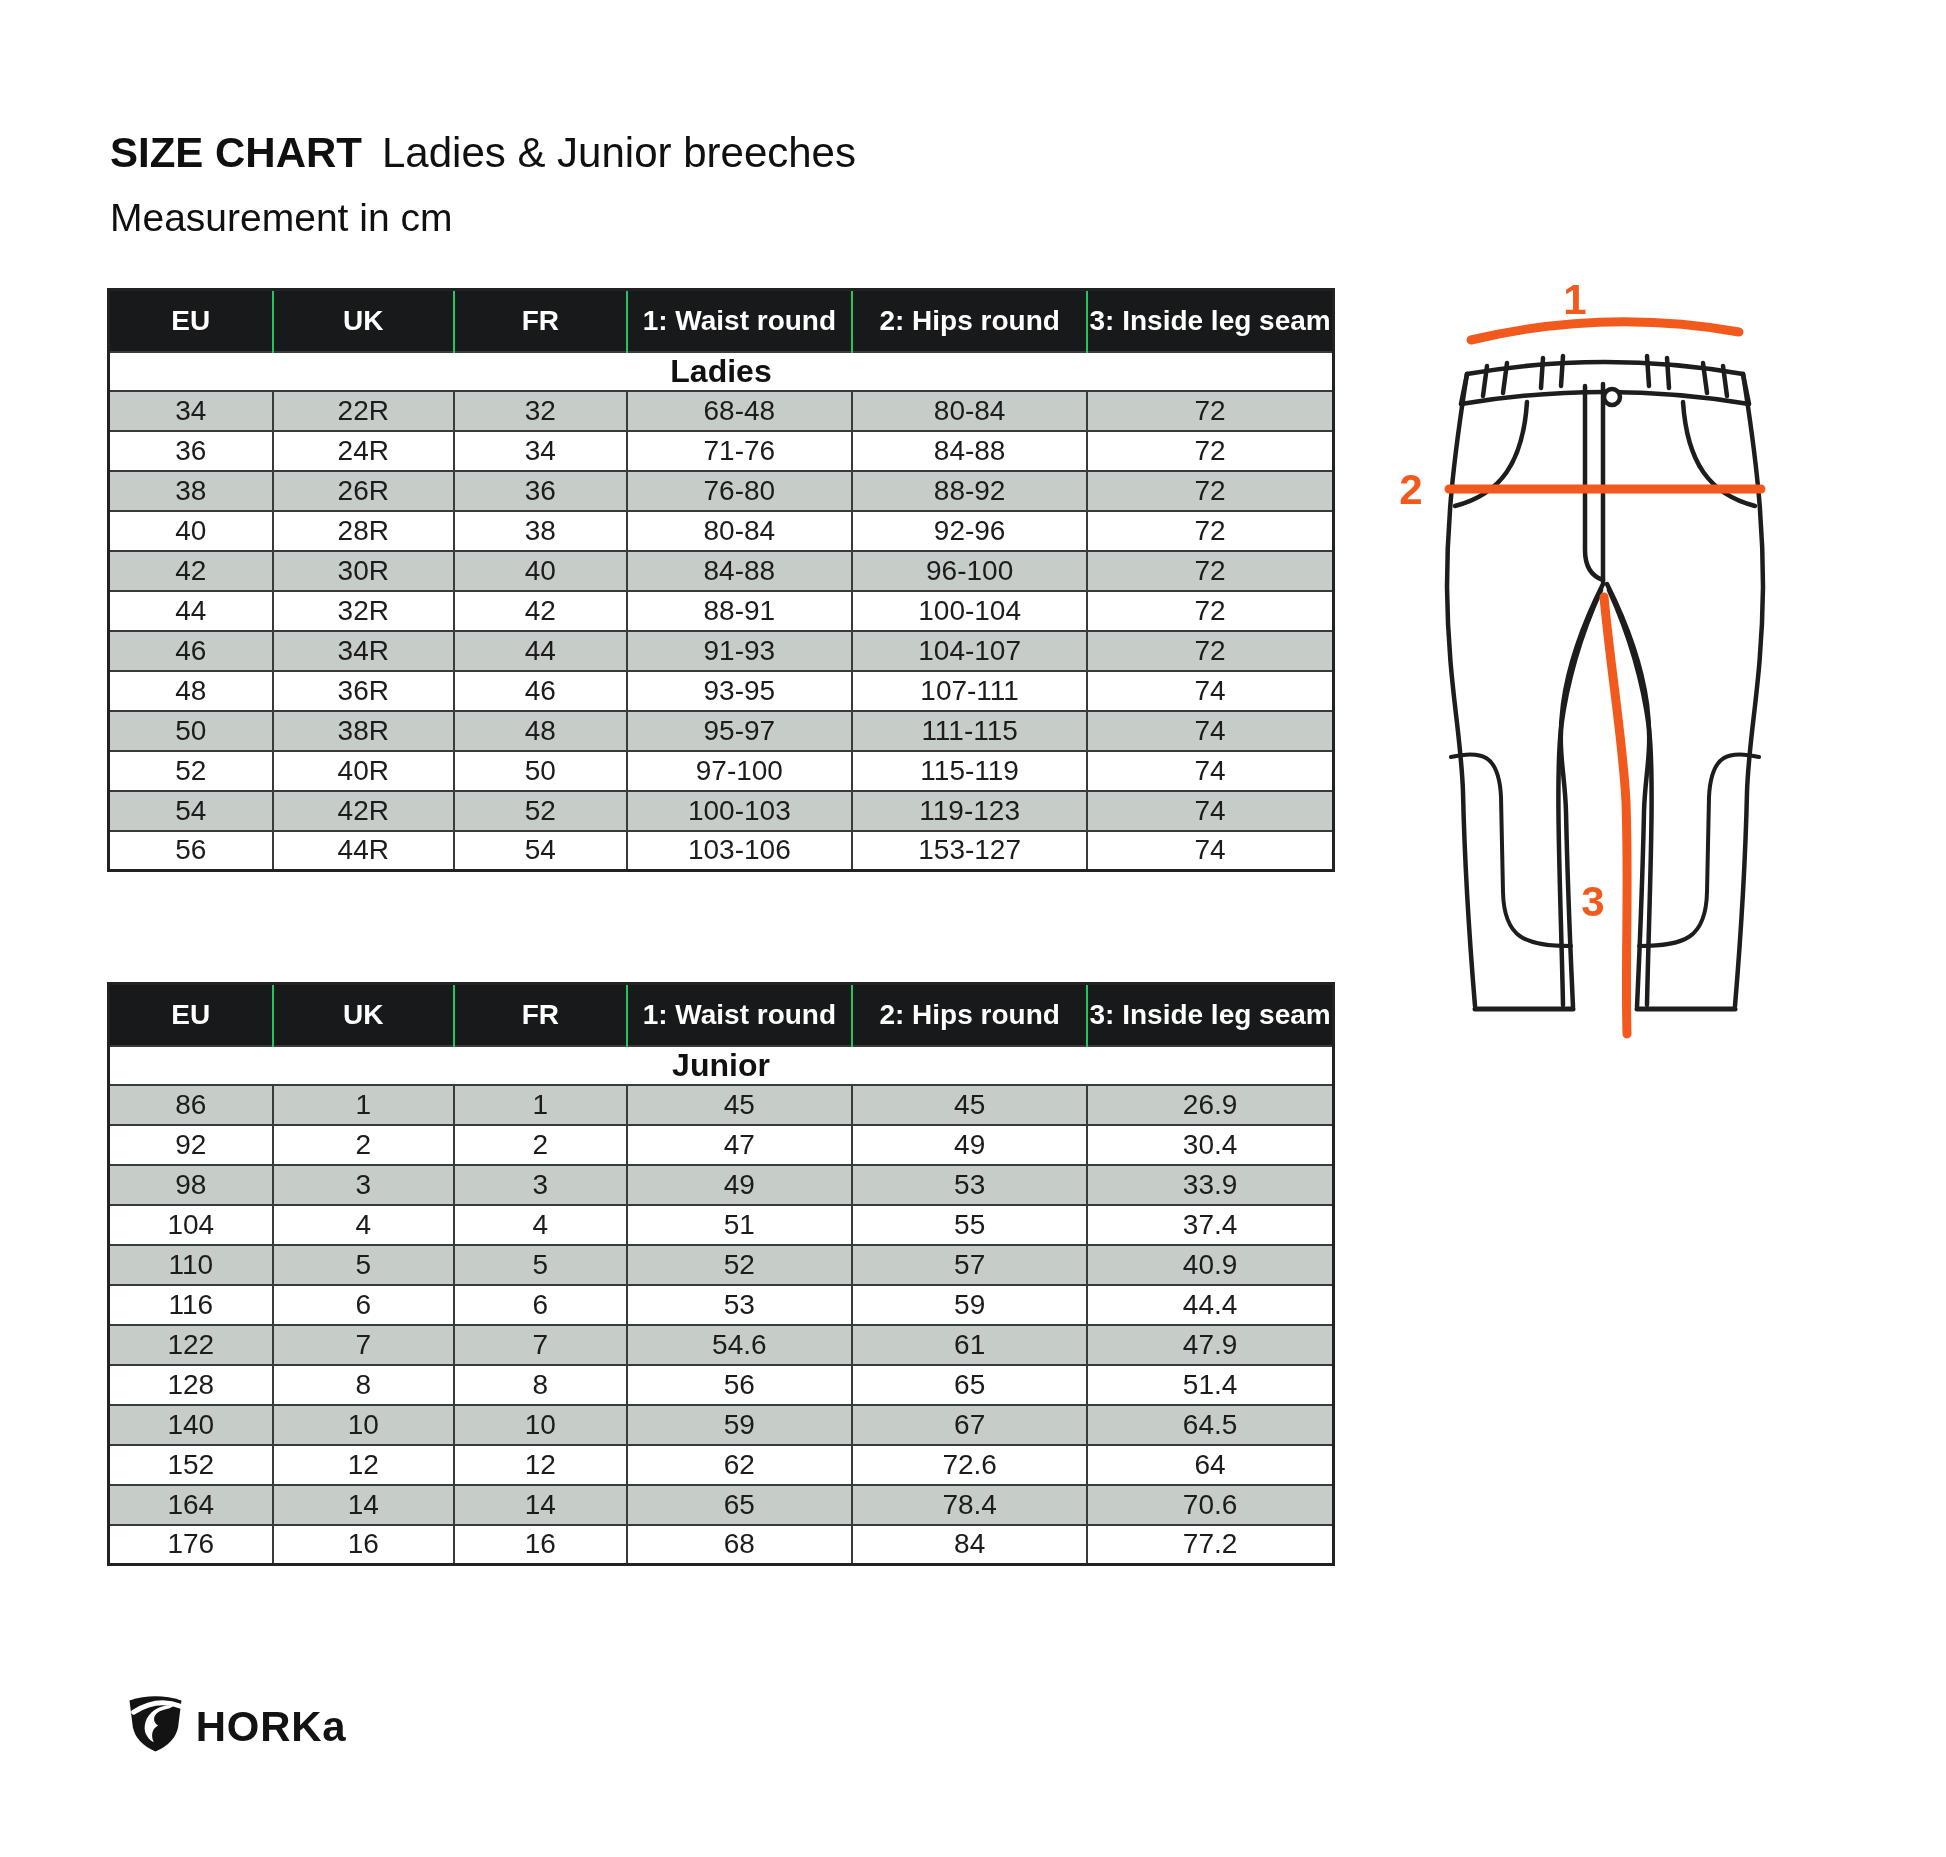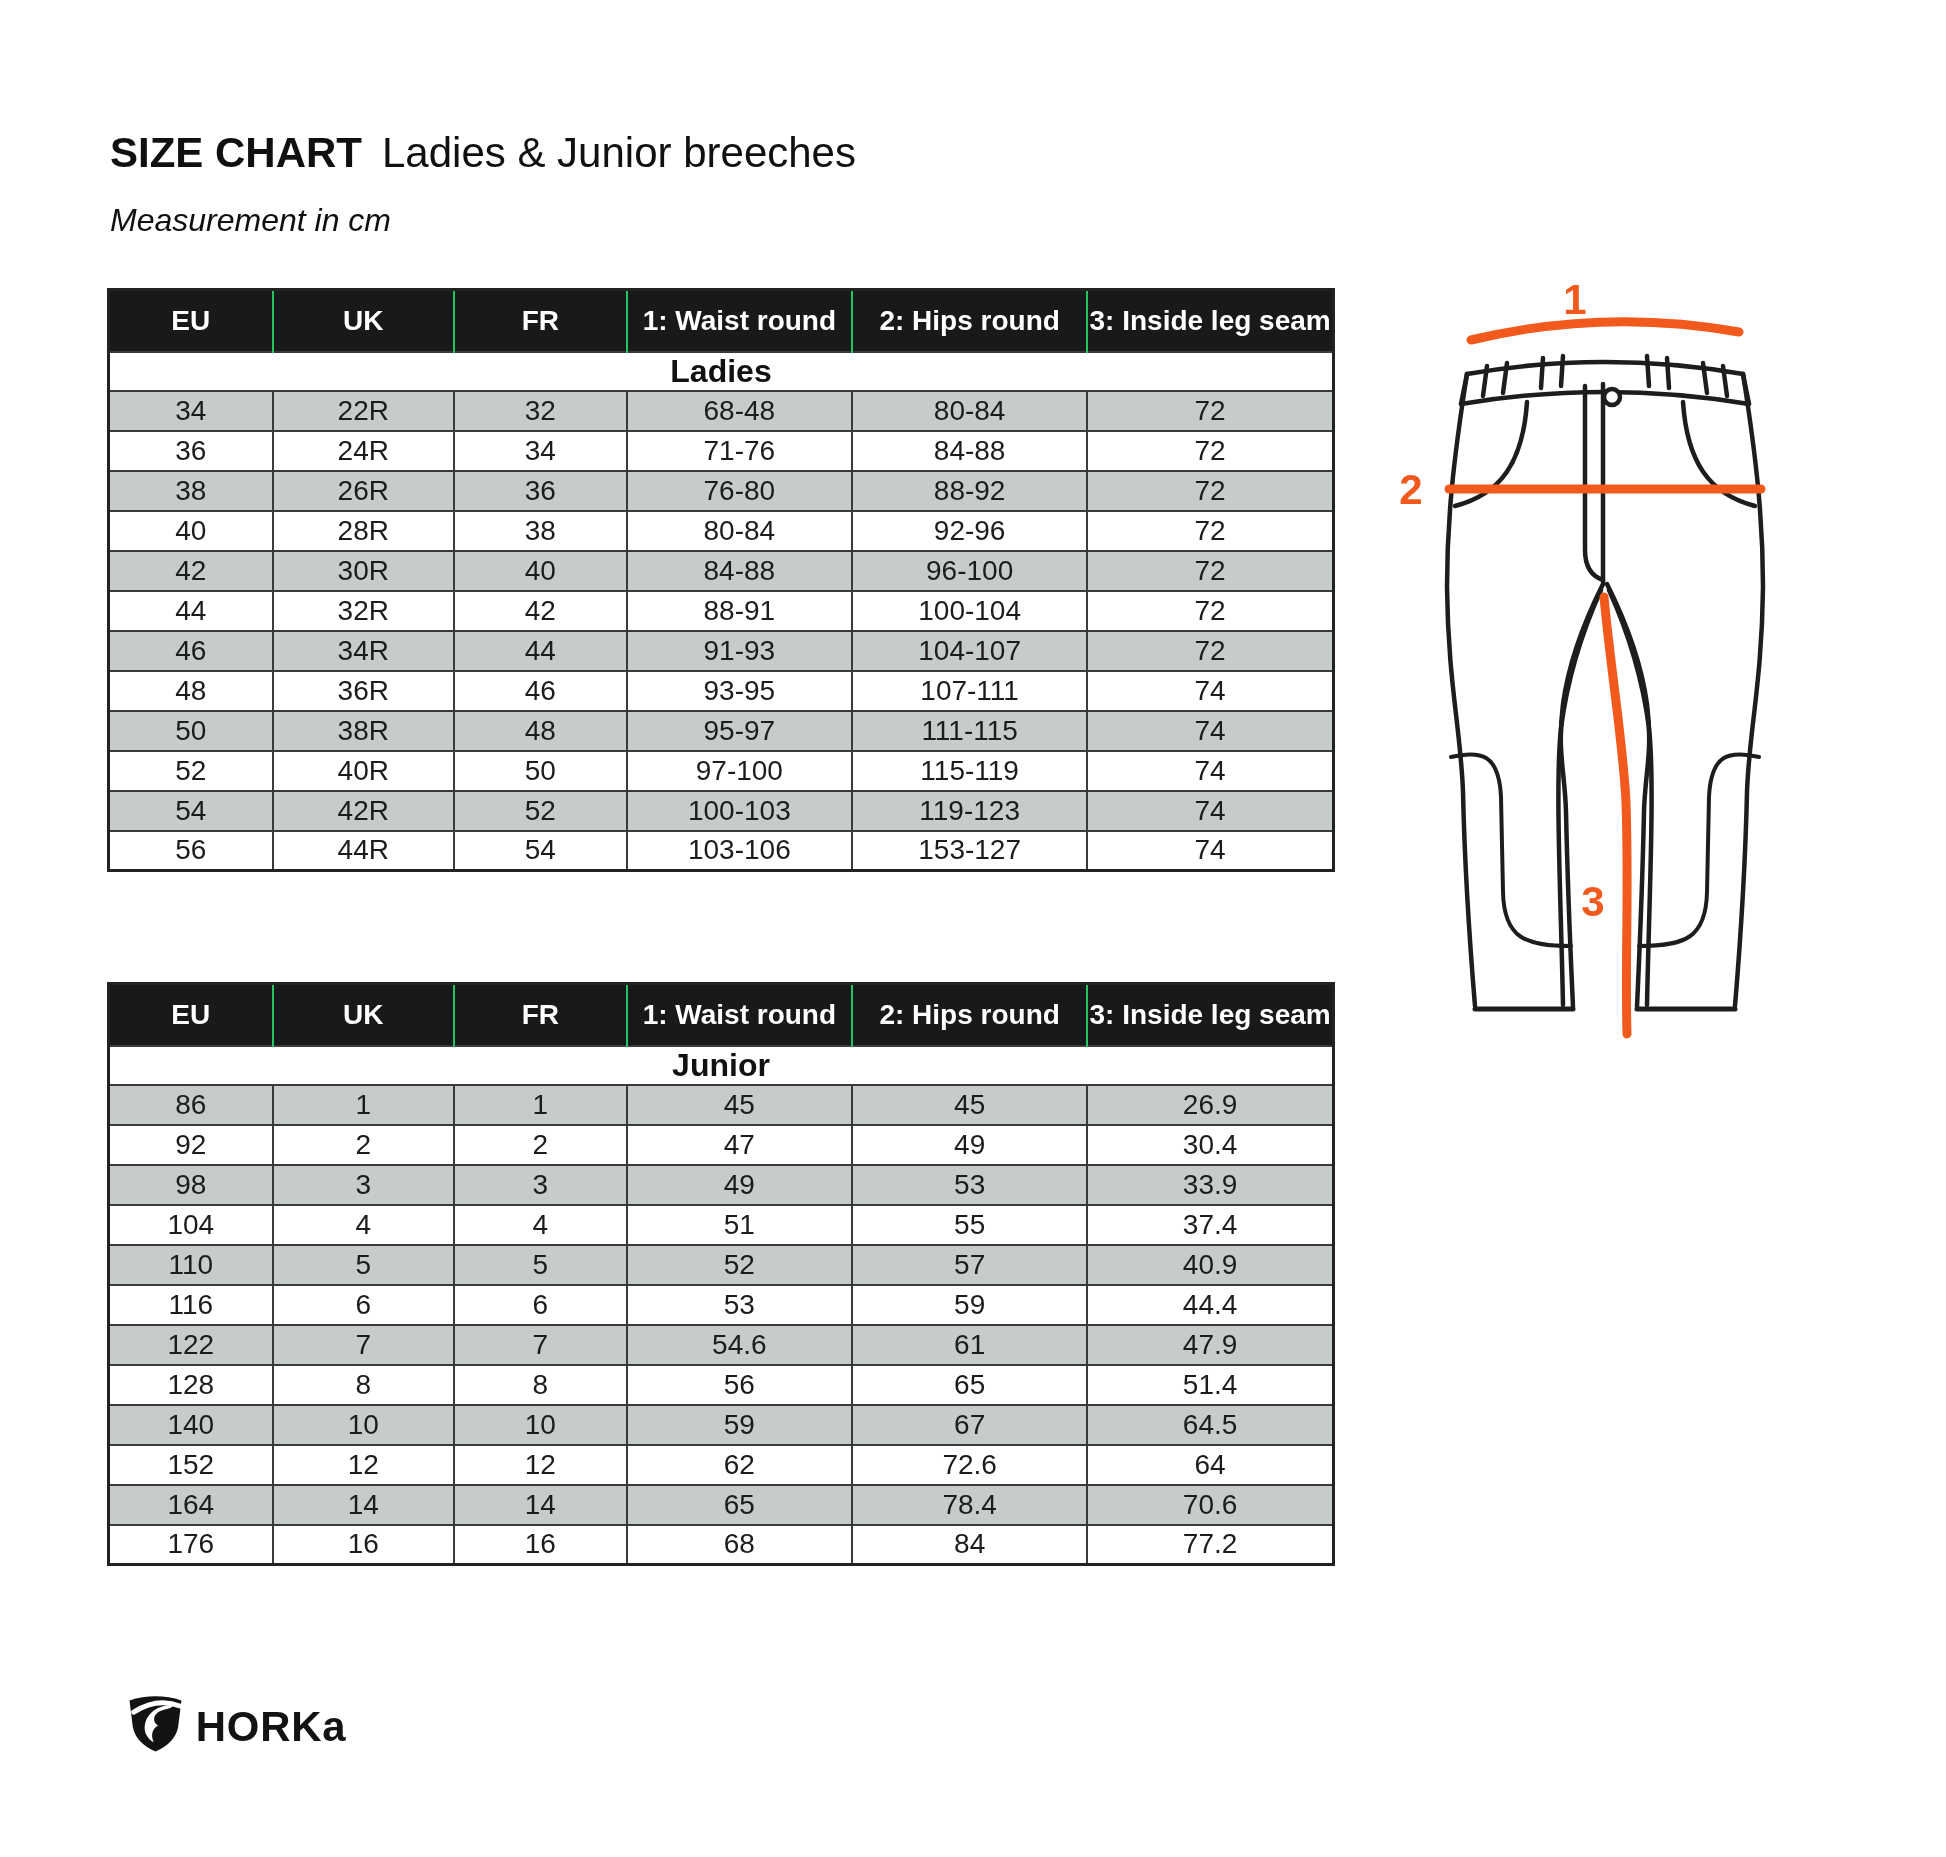--- a/index.html
+++ b/index.html
@@ -4,21 +4,21 @@
 <style>
   * { margin:0; padding:0; box-sizing:border-box; }
   html,body { width:1946px; height:1857px; background:#ffffff;
               font-family:"Liberation Sans", sans-serif; position:relative; overflow:hidden; }
 
   .page { position:absolute; inset:0; background:#fff; }
 
   .doc-header { position:absolute; left:110px; top:130px; }
   .doc-header h1 { font-size:42px; font-weight:400; color:#101010; line-height:1.1; white-space:nowrap; }
   .doc-header h1 .t-bold { font-weight:bold; margin-right:20px; }
-  .doc-header .subtitle { font-size:32px; color:#101010; margin-top:26px;font-style:italic; }
+  .doc-header .subtitle { font-size:39px; color:#101010; margin-top:20px; }
 
   .table-wrap { position:absolute; left:107px; width:1228px; }
   .table-ladies { top:288px; }
   .table-junior { top:982px; }
 
   table { border-collapse:collapse; table-layout:fixed; width:100%;
           border:3px solid #222; }
   .title-cell { background:#ffffff; font-weight:bold; font-size:32px; color:#111;
                 height:39px; text-align:center; }
   thead th { background:#17191b; color:#ffffff; font-weight:bold; font-size:28px;

